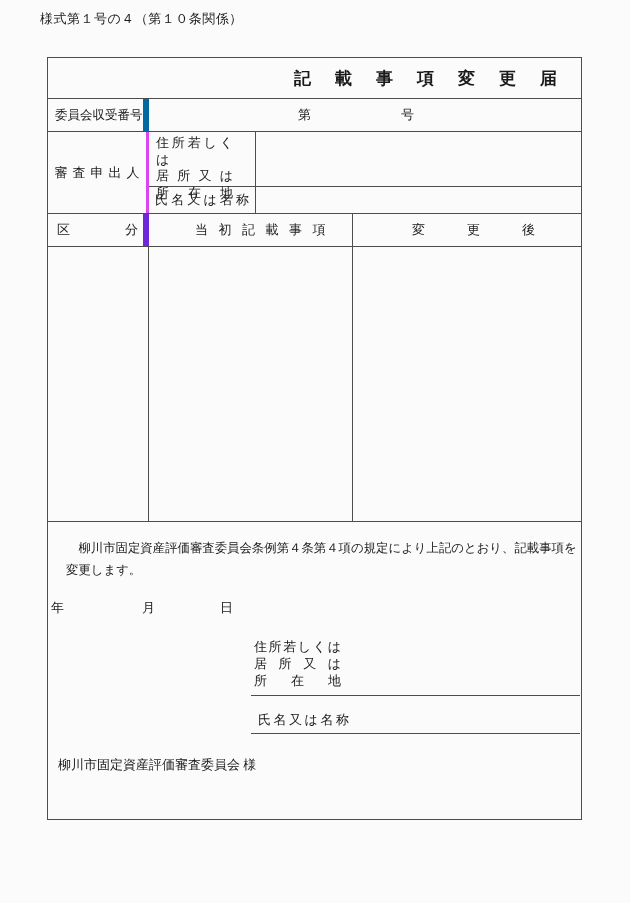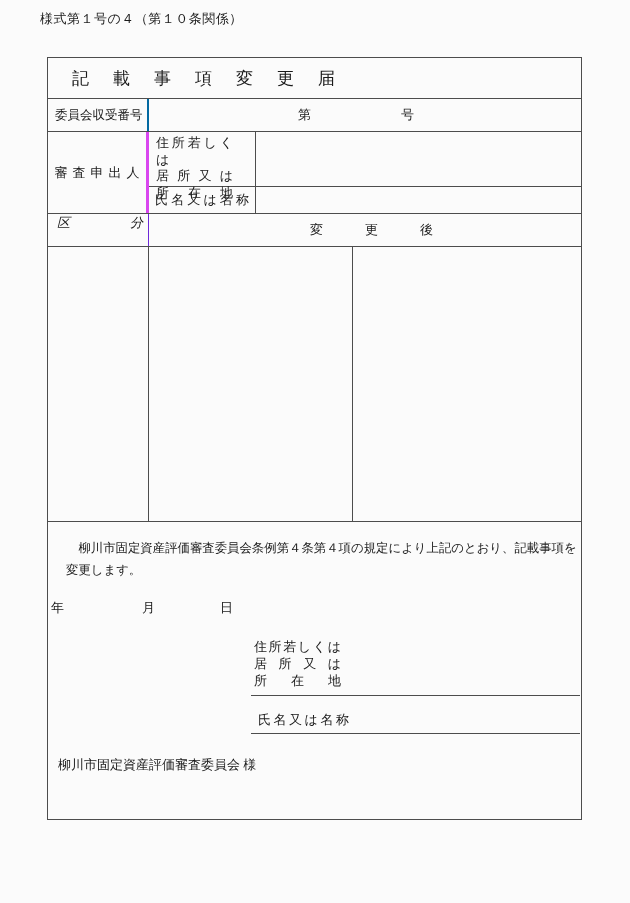--- a/index.html
+++ b/index.html
@@ -14,45 +14,45 @@
 
   .form-box{
     position:absolute;left:47px;top:57px;width:535px;height:763px;
     border:1px solid #4d4d4d;box-sizing:border-box;
     display:flex;flex-direction:column;background:transparent;
   }
   .row{display:flex;box-sizing:border-box;border-bottom:1px solid #4d4d4d;}
   .cell{box-sizing:border-box;}
 
   
-  .title-row{height:41px;align-items:center;justify-content:flex-start;}
+  .title-row{height:41px;align-items:center;justify-content:flex-end;font-weight:bold;}
   .title{font-size:17px;letter-spacing:24px;padding-left:24px;white-space:nowrap;}
 
   
   .receipt-row{height:33px;}
-  .label-col{width:101px;border-right:2px solid #0369a1;display:flex;align-items:center;padding-left:7px;font-size:12.5px;}
+  .label-col{width:101px;border-right:6px solid #0369a1;display:flex;align-items:center;padding-left:7px;font-size:12.5px;}
   .receipt-value{flex:1;display:flex;align-items:center;justify-content:center;gap:90px;font-size:13px;padding-right:18px;}
 
   
   .applicant-row{height:82px;}
   .applicant-label{width:101px;border-right:3px solid #d946ef;display:flex;align-items:center;justify-content:center;font-size:13px;letter-spacing:5px;padding-left:5px;}
   .applicant-sub{flex:1;display:flex;flex-direction:column;}
   .sub-row{display:flex;box-sizing:border-box;}
   .address-sub{height:55px;border-bottom:1px solid #4d4d4d;}
   .name-sub{flex:1;}
   .sub-label{width:107px;border-right:1px solid #4d4d4d;font-size:13px;box-sizing:border-box;}
   .address-sub .sub-label{padding:3px 0 0 7px;}
   .address-sub .sub-label div{width:77px;text-align:justify;text-align-last:justify;line-height:16.5px;}
   .name-sub .sub-label{display:flex;align-items:center;padding:0 6px;}
   .name-sub .sub-label div{width:100%;text-align:justify;text-align-last:justify;}
   .sub-value{flex:1;}
 
   
   .header-row{height:33px;font-size:13px;}
-  .hcol1{width:101px;border-right:1px solid #6d28d9;display:flex;padding:0 5px 0 9px;font-style:italic;}
+  .hcol1{width:101px;border-right:6px solid #6d28d9;display:flex;align-items:center;padding:0 5px 0 9px;}
   .hcol1 div{width:100%;text-align:justify;text-align-last:justify;}
   .hcol2{width:204px;border-right:1px solid #4d4d4d;display:flex;align-items:center;justify-content:center;letter-spacing:10.5px;padding-left:30px;white-space:nowrap;}
   .hcol3{flex:1;display:flex;align-items:center;justify-content:center;letter-spacing:42px;padding-left:55px;white-space:nowrap;}
 
   
   .body-row{height:275px;}
   .bcol1{width:101px;border-right:1px solid #4d4d4d;}
   .bcol2{width:204px;border-right:1px solid #4d4d4d;}
   .bcol3{flex:1;}
 
@@ -106,20 +106,21 @@
           </div>
           <div class="cell sub-value"></div>
         </div>
       </div>
     </div>
 
     <div class="row header-row">
       <div class="cell hcol1">
         <div>区分</div>
       </div>
+      <div class="cell hcol2">当初記載事項</div>
       <div class="cell hcol3">変更後</div>
     </div>
 
     <div class="row body-row">
       <div class="cell bcol1"></div>
       <div class="cell bcol2"></div>
       <div class="cell bcol3"></div>
     </div>
 
     <div class="footer">

